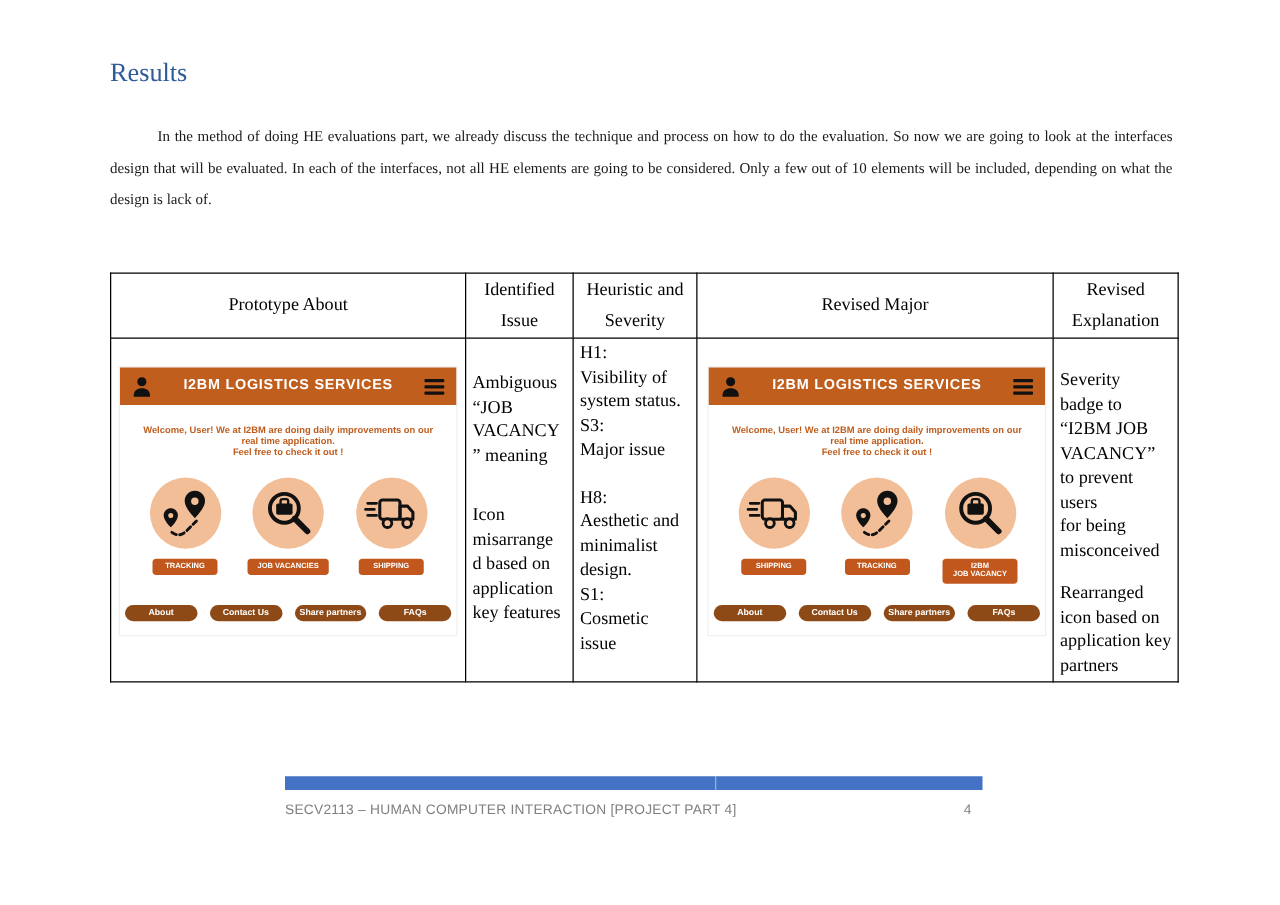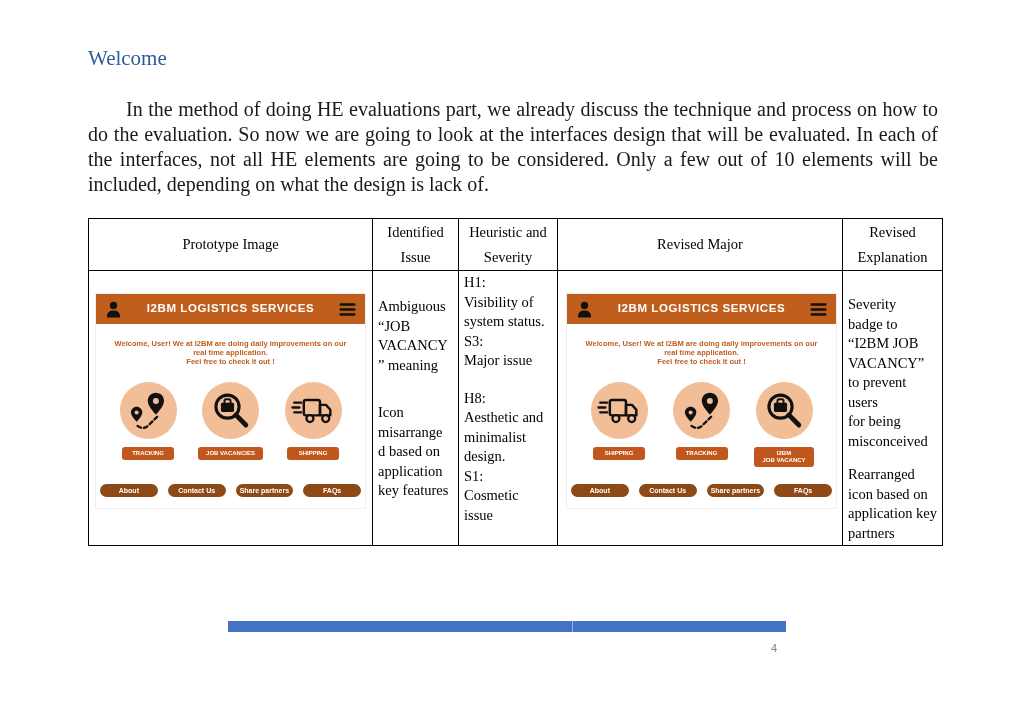--- a/index.html
+++ b/index.html
@@ -1,20 +1,20 @@
 <!DOCTYPE html>
 <html><head>
 <meta charset="utf-8">
 <style>
   * { margin:0; padding:0; box-sizing:border-box; }
   body { background:#d9d9d9; font-family:"Liberation Serif", serif; }
   .page { position:relative; width:1024px; height:724px; background:#ffffff; overflow:hidden; }
 
   .doc-title { position:absolute; left:88px; top:46px; font-size:21px; color:#2E5B9A; }
-  .doc-paragraph { position:absolute; left:88px; top:97px; width:850px; font-size:20px;
+  .doc-paragraph { position:absolute; left:88px; top:97px; width:850px; font-size:12px;
     line-height:25px; text-align:justify; text-indent:38px; color:#1a1a1a; }
 
   table.he-table { position:absolute; left:88px; top:218px; border-collapse:collapse; table-layout:fixed; }
   .he-table th, .he-table td { border:1px solid #000; vertical-align:top; font-weight:normal; }
   .he-table th { height:52px; vertical-align:middle; text-align:center; font-size:14.5px; line-height:25px; padding:0 4px; }
   .he-table td { height:252px; font-size:14.5px; line-height:19.5px; padding:2px 5px; }
   .col-proto { width:284px; } .col-issue { width:86px; } .col-heur { width:99px; }
   .col-revimg { width:280px; } .col-revexp { width:100px; }
   .cell-block { white-space:pre-line;font-family:Liberation Serif, serif; }
   .issue-1 { margin-top:24px; } .issue-2 { margin-top:28px; }
@@ -82,35 +82,35 @@
       <rect x="13.5" y="11.5" width="18.5" height="17.5" rx="2.4" fill="none" stroke="#111" stroke-width="2.8"></rect>
       <path d="M32 17 h6.8 l5 5.6 V29 h-11.8 z" fill="none" stroke="#111" stroke-width="2.8" stroke-linejoin="round"></path>
       <circle cx="20.5" cy="32.6" r="4" fill="#F2BE98" stroke="#111" stroke-width="2.6"></circle>
       <circle cx="38.5" cy="32.6" r="4" fill="#F2BE98" stroke="#111" stroke-width="2.6"></circle>
     </g>
   </defs>
 </svg>
 
 <div class="page">
 
-  <div class="doc-title">Welcome</div>
+  <div class="doc-title">Results</div>
 
   <div class="doc-paragraph">In the method of doing HE evaluations part, we already discuss the technique and process on how to do the evaluation. So now we are going to look at the interfaces design that will be evaluated. In each of the interfaces, not all HE elements are going to be considered. Only a few out of 10 elements will be included, depending on what the design is lack of.</div>
 
   <table class="he-table">
     <colgroup>
       <col class="col-proto">
         <col class="col-issue">
         <col class="col-heur">
         <col class="col-revimg">
         <col class="col-revexp">
     </colgroup>
     <tbody>
         <tr>
-      <th>Prototype Image</th>
+      <th>Prototype About</th>
       <th>Identified Issue</th>
       <th>Heuristic and Severity</th>
       <th>Revised Major</th>
       <th>Revised Explanation</th>
     </tr>
     <tr>
 
       <td>
         <div class="mock">
           <div class="mock-header">
@@ -253,15 +253,16 @@
 partners</div>
       </td>
 
     </tr>
   </tbody>
     </table>
 
   <div class="footer-bar">
     <div class="footer-bar-divider"></div>
   </div>
+  <div class="footer-text">SECV2113 – HUMAN COMPUTER INTERACTION [PROJECT PART 4]</div>
   <div class="footer-page">4</div>
 
 </div>
 
 </body></html>

